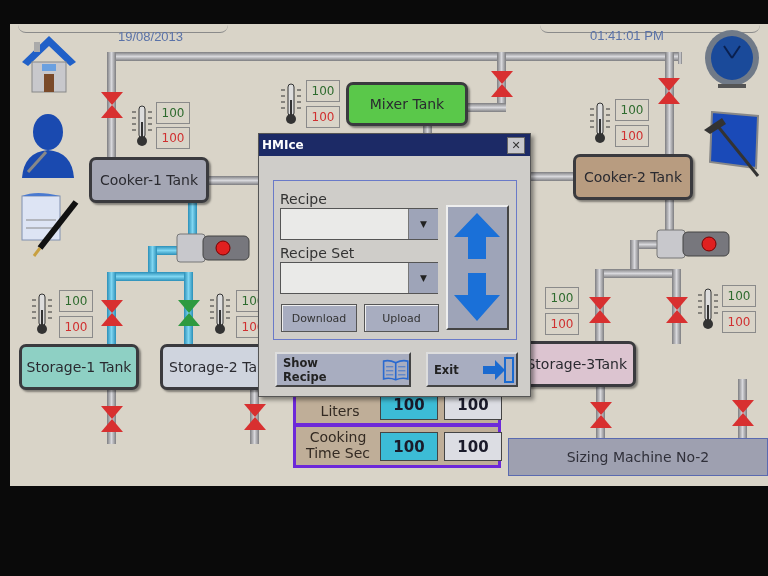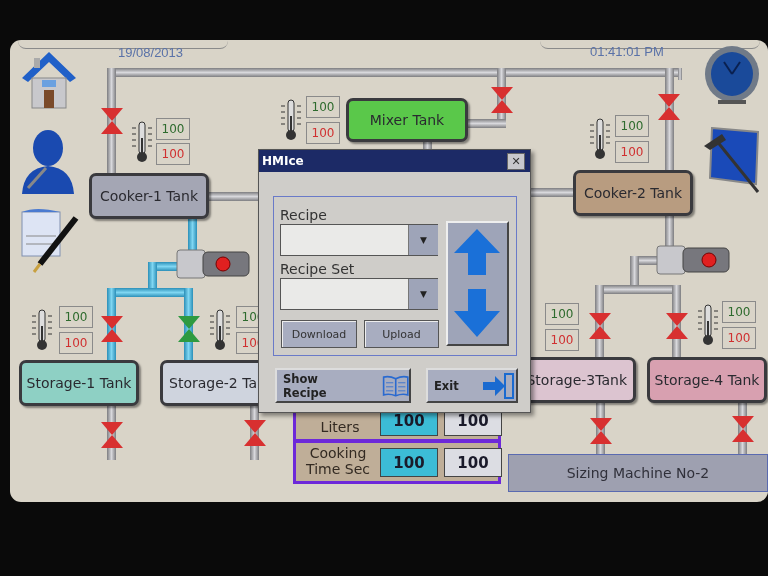--- a/index.html
+++ b/index.html
@@ -1,17 +1,17 @@
 <!DOCTYPE html>
 <html><head>
 <meta charset="utf-8">
 <style>
   html,body{margin:0;padding:0;}
   body{width:768px;height:576px;background:#0a0a0a;position:relative;overflow:hidden;font-family:"DejaVu Sans",sans-serif;}
-  .screen{position:absolute;left:10px;top:40px;width:758px;height:462px;background:#d9d4c8;border-radius:11px;}
+  .screen{position:absolute;left:10px;top:24px;width:758px;height:462px;background:#d9d4c8;border-radius:0;}
   .abs{position:absolute;}
   .datetxt{position:absolute;color:#5a72a8;font-size:13px;font-family:"Liberation Sans",sans-serif;}
   .tabline{position:absolute;height:8px;border-bottom:1px solid #8a8a8a;border-radius:0 0 8px 8px;}
   
   .pipe{position:absolute;background:linear-gradient(90deg,#7d7d80,#d8d8dc 50%,#7d7d80);}
   .pipe.h{background:linear-gradient(180deg,#7d7d80,#d8d8dc 50%,#7d7d80);}
   .pipe.blue{background:linear-gradient(90deg,#2b8fb8,#7fd6f2 50%,#2b8fb8);}
   .pipe.blue.h{background:linear-gradient(180deg,#2b8fb8,#7fd6f2 50%,#2b8fb8);}
   
   .tank{position:absolute;border:3px solid #3a3a3e;border-radius:7px;box-shadow:2px 2px 2px rgba(0,0,0,.4);display:flex;align-items:center;justify-content:center;font-size:14px;color:#2a2a30;font-family:"DejaVu Sans",sans-serif;white-space:nowrap;overflow:hidden;}
@@ -248,21 +248,20 @@
     </svg>
   <div class="readout g" style="left:712px;top:261px;">100</div>
   <div class="readout r" style="left:712px;top:287px;">100</div>
 
   <div class="tank" id="t-cooker1" style="left: 79px; top: 133px; width: 114px; height: 40px; background: rgb(164, 166, 180);">Cooker-1 Tank</div>
   <div class="tank" id="t-mixer" style="left: 336px; top: 58px; width: 116px; height: 38px; background: rgb(90, 200, 74);">Mixer Tank</div>
   <div class="tank" id="t-cooker2" style="left: 563px; top: 130px; width: 114px; height: 40px; background: rgb(184, 156, 128);">Cooker-2 Tank</div>
   <div class="tank" id="t-storage1" style="left: 9px; top: 320px; width: 114px; height: 40px; background: rgb(142, 208, 196);">Storage-1 Tank</div>
   <div class="tank" id="t-storage2" style="left: 150px; top: 320px; width: 100px; height: 40px; justify-content: flex-start; padding-left: 6px; background: rgb(207, 212, 222);">Storage-2 Tank</div>
   <div class="tank" id="t-storage3" style="left: 510px; top: 317px; width: 104px; height: 40px; justify-content: flex-end; padding-right: 6px; background: rgb(220, 196, 208);">Storage-3Tank</div>
-  <div class="tank" id="t-storage4" style="left: 637px; top: 317px; width: 114px; height: 40px; background: rgb(216, 160, 176);">Storage-4 Tank</div>
 
   <div class="sizing" style="left:498px;top:414px;width:258px;height:36px;">Sizing Machine No-2</div>
 
   <div class="ptable" style="left:283px;top:360px;width:202px;height:36px;">
     <div class="plabel" style="left:4px;top:16px;width:80px;">Liters</div>
     <div class="pval cyan" style="left:84px;top:3px;height:28px;">100</div>
     <div class="pval light" style="left:148px;top:3px;height:28px;">100</div>
   </div>
   <div class="ptable" style="left:283px;top:400px;width:202px;height:38px;">
     <div class="plabel" style="left:2px;top:2px;width:80px;">Cooking</div>

